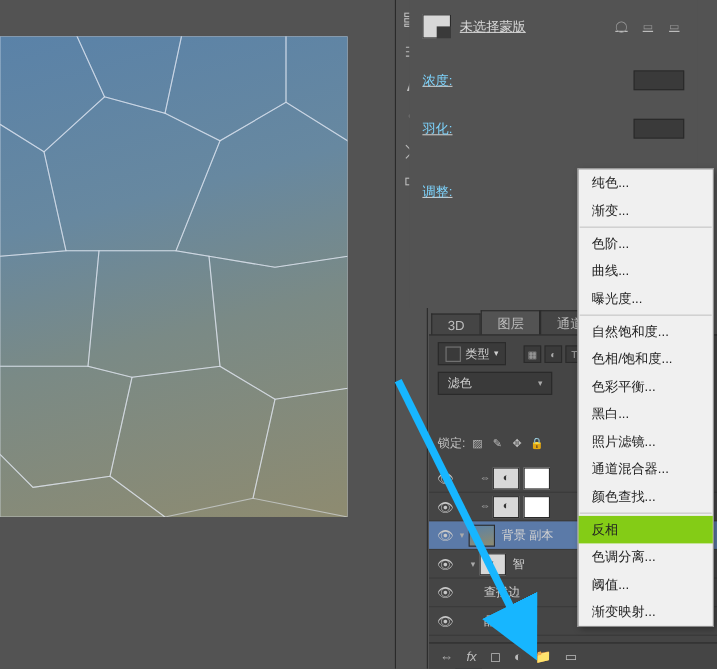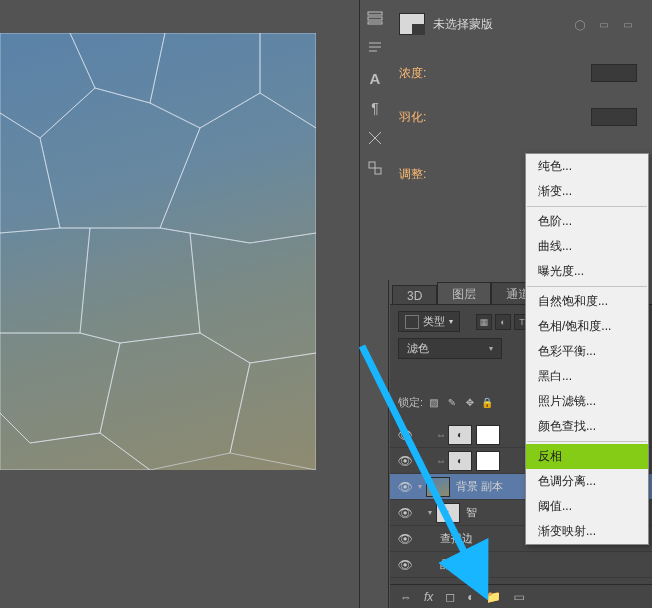--- a/index.html
+++ b/index.html
@@ -5,30 +5,30 @@
 * { margin: 0; padding: 0; box-sizing: border-box; font-family: "Microsoft YaHei", Arial, sans-serif; }
 body { width: 652px; height: 608px; background: #535353; overflow: hidden; position: relative; }
 
 .canvas-area { position: absolute; left: 0; top: 33px; width: 316px; height: 437px; background: linear-gradient(165deg, #5a82a8 0%, #6788a0 35%, #7a8a86 60%, #8e8b70 100%); }
 .canvas-area svg { width: 100%; height: 100%; }
 
 .vtools { position: absolute; left: 359px; top: 0; width: 30px; height: 608px; background: #535353; border-left: 1px solid #2a2a2a; border-right: 1px solid #2a2a2a; }
 .vtools .vt { width: 30px; height: 24px; display: flex; align-items: center; justify-content: center; color: #bdbdbd; font-size: 14px; margin-top: 6px; cursor: pointer; }
 .vtools .vt svg { width: 16px; height: 16px; stroke: #bdbdbd; fill: none; }
 
-.props-panel { position: absolute; left: 387px; top: 0; width: 262px; height: 280px; background: #535353; padding: 10px 12px; color: #c8c8c8; font-size: 12px; }
+.props-panel { position: absolute; left: 372px; top: 0; width: 262px; height: 280px; background: #535353; padding: 10px 12px; color: #c8c8c8; font-size: 12px; text-decoration: underline; }
 .props-panel .mask-row { display: flex; align-items: center; gap: 8px; height: 28px; }
 .mask-thumb { width: 26px; height: 22px; background: #d8d8d8; border: 1px solid #2a2a2a; position: relative; }
 .mask-thumb::after { content: ""; position: absolute; right: -1px; bottom: -1px; width: 13px; height: 11px; background: #3a3a3a; }
 .mask-title { color: #d8d8d8; }
 .mask-icons { margin-left: auto; display: flex; gap: 6px; }
 .mask-icons span { width: 18px; height: 18px; display: flex; align-items: center; justify-content: center; color: #9a9a9a; font-size: 10px; }
 
 .prop-row { display: flex; align-items: center; margin-top: 26px; }
-.prop-label { color: #fdba74; font-size: 12px; width: 44px; }
+.prop-label { color: #7dd3fc; font-size: 12px; width: 44px; }
 .prop-slider { flex: 1; height: 2px; margin: 0 8px; }
 .prop-val { width: 46px; height: 18px; background: #3a3a3a; border: 1px solid #2a2a2a; }
 
 .tabs-row { position: absolute; left: 392px; top: 282px; display: flex; align-items: flex-end; gap: 0; height: 24px; }
 .tab { padding: 3px 14px; font-size: 12px; color: #bdbdbd; background: #454545; border: 1px solid #2a2a2a; border-bottom: none; cursor: pointer; }
 .tab.active { background: #535353; }
 
 .layers-panel { position: absolute; left: 390px; top: 304px; width: 262px; height: 304px; background: #454545; border-top: 1px solid #2a2a2a; color: #c8c8c8; font-size: 11px; }
 .layers-controls { padding: 6px 8px; }
 .lrow { display: flex; align-items: center; gap: 12px; margin-bottom: 6px; }
@@ -257,20 +257,21 @@
   <div class="cm-sep"></div>
   <div class="cm-item">色阶...</div>
   <div class="cm-item">曲线...</div>
   <div class="cm-item">曝光度...</div>
   <div class="cm-sep"></div>
   <div class="cm-item">自然饱和度...</div>
   <div class="cm-item">色相/饱和度...</div>
   <div class="cm-item">色彩平衡...</div>
   <div class="cm-item">黑白...</div>
   <div class="cm-item">照片滤镜...</div>
+  <div class="cm-item">通道混合器...</div>
   <div class="cm-item">颜色查找...</div>
   <div class="cm-sep"></div>
   <div class="cm-item highlight">反相</div>
   <div class="cm-item">色调分离...</div>
   <div class="cm-item">阈值...</div>
   <div class="cm-item">渐变映射...</div>
 
 </div>
 
 <svg class="arrow-overlay" viewBox="0 0 652 608">

